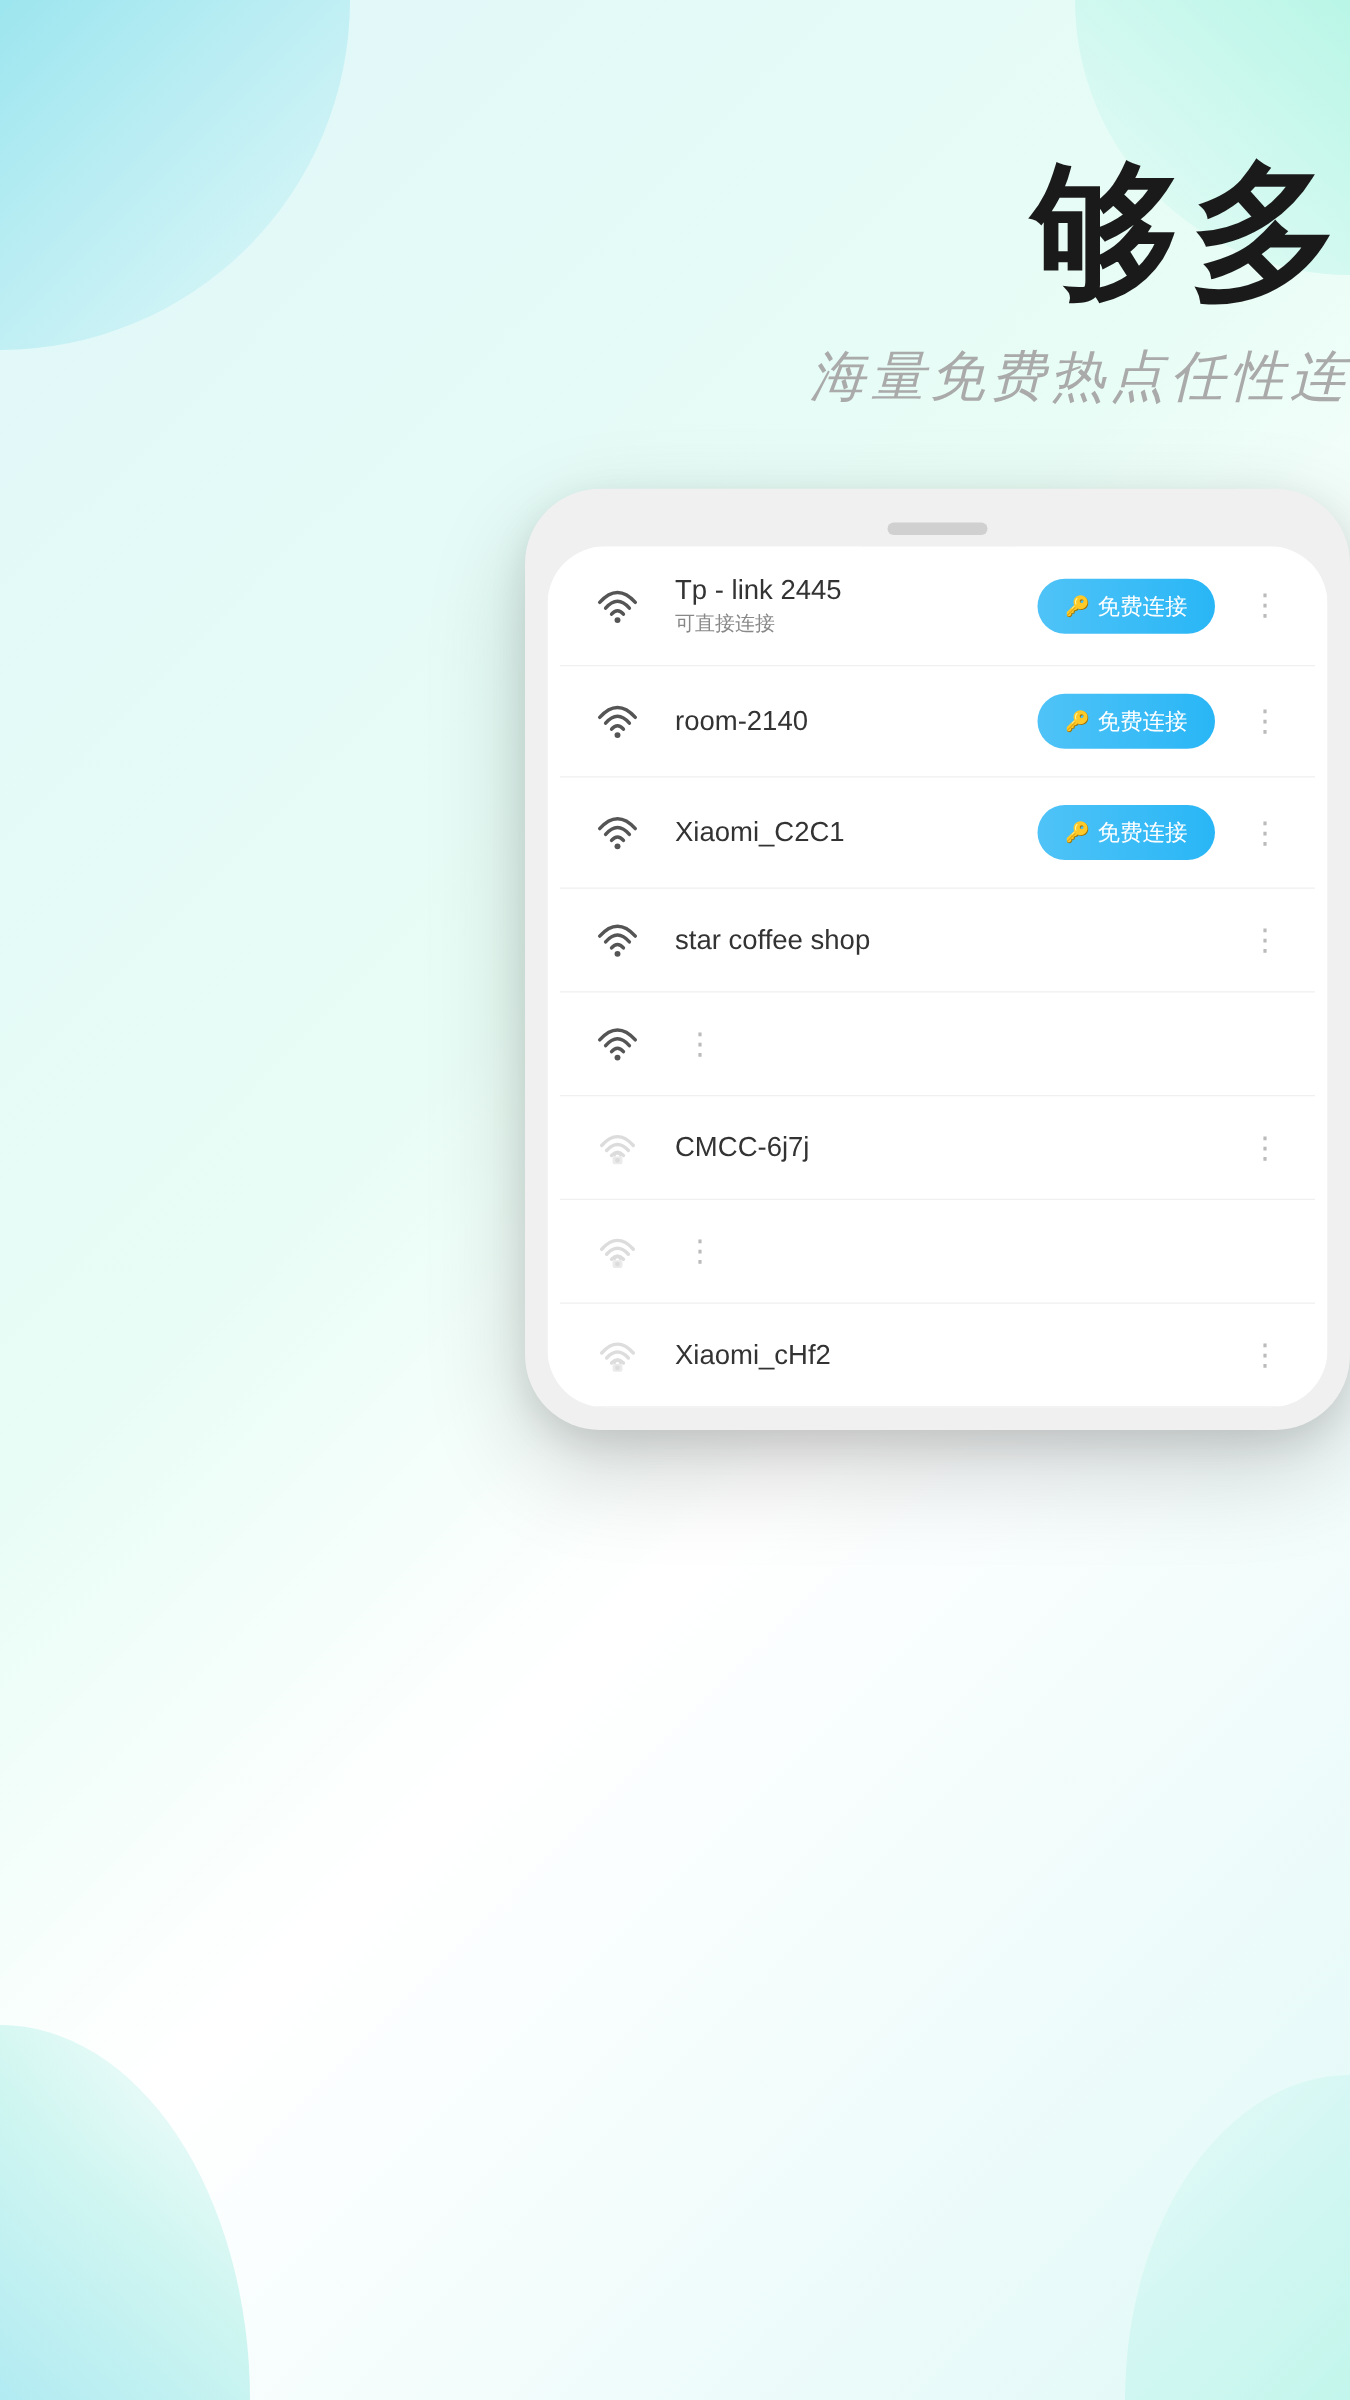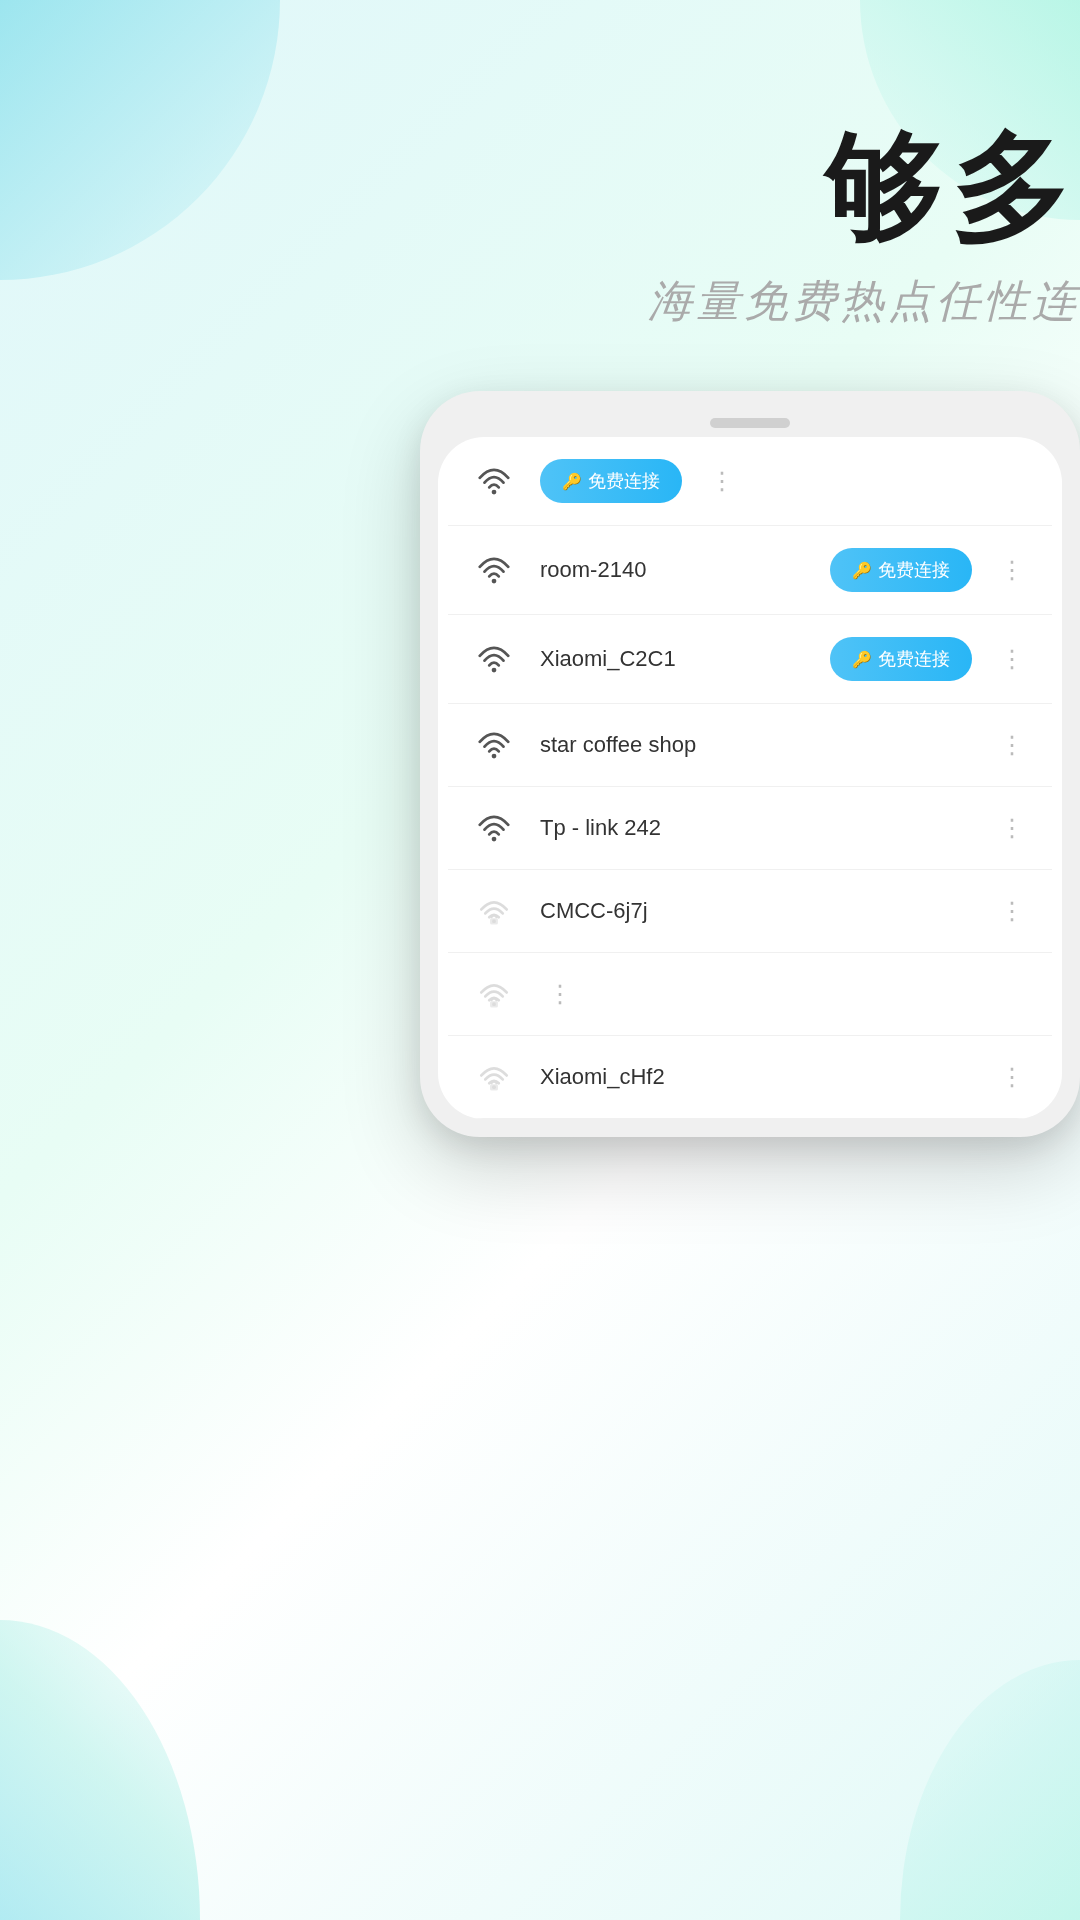--- a/index.html
+++ b/index.html
@@ -246,20 +246,24 @@
       <div class="wifi-list" id="wifi-list-container">
       <div class="wifi-item">
             <div class="wifi-icon-wrap">
       <svg class="wifi-svg" viewBox="0 0 48 48" fill="none">
         <path d="M6 20 q18-20 36 0" stroke="#555" stroke-width="3.5" fill="none" stroke-linecap="round"></path>
         <path d="M12 26 q12-14 24 0" stroke="#555" stroke-width="3.5" fill="none" stroke-linecap="round"></path>
         <path d="M18 32 q6-7 12 0" stroke="#555" stroke-width="3.5" fill="none" stroke-linecap="round"></path>
         <circle cx="24" cy="38" r="3" fill="#555"></circle>
       </svg>
             </div>
+            <div class="wifi-info">
+              <div class="wifi-name">Tp - link 2445</div>
+              <div class="wifi-sub">可直接连接</div>
+            </div>
             <button class="connect-btn">
               <span style="font-size:16px;">🔑</span>
               <span>免费连接</span>
             </button>
             <div class="more-btn">⋮</div>
           </div>
           <div class="wifi-item">
             <div class="wifi-icon-wrap">
       <svg class="wifi-svg" viewBox="0 0 48 48" fill="none">
         <path d="M6 20 q18-20 36 0" stroke="#555" stroke-width="3.5" fill="none" stroke-linecap="round"></path>
@@ -310,23 +314,20 @@
             <div class="more-btn">⋮</div>
           </div>
           <div class="wifi-item">
             <div class="wifi-icon-wrap">
       <svg class="wifi-svg" viewBox="0 0 48 48" fill="none">
         <path d="M6 20 q18-20 36 0" stroke="#555" stroke-width="3.5" fill="none" stroke-linecap="round"></path>
         <path d="M12 26 q12-14 24 0" stroke="#555" stroke-width="3.5" fill="none" stroke-linecap="round"></path>
         <path d="M18 32 q6-7 12 0" stroke="#555" stroke-width="3.5" fill="none" stroke-linecap="round"></path>
         <circle cx="24" cy="38" r="3" fill="#555"></circle>
       </svg>
-            </div>
-            <div class="wifi-info">
-              <div class="wifi-name">Tp - link 242</div>
             </div>
             <div class="more-btn">⋮</div>
           </div>
           <div class="wifi-item wifi-locked">
             <div class="wifi-icon-wrap">
       <svg class="wifi-svg" viewBox="0 0 48 48" fill="none">
         <path d="M8 22 q16-18 32 0" stroke="#bbb" stroke-width="3.5" fill="none" stroke-linecap="round"></path>
         <path d="M13 27 q11-12 22 0" stroke="#bbb" stroke-width="3.5" fill="none" stroke-linecap="round"></path>
         <path d="M18 32 q6-6 12 0" stroke="#bbb" stroke-width="3.5" fill="none" stroke-linecap="round"></path>
         <circle cx="24" cy="37" r="2.5" fill="#bbb"></circle>

